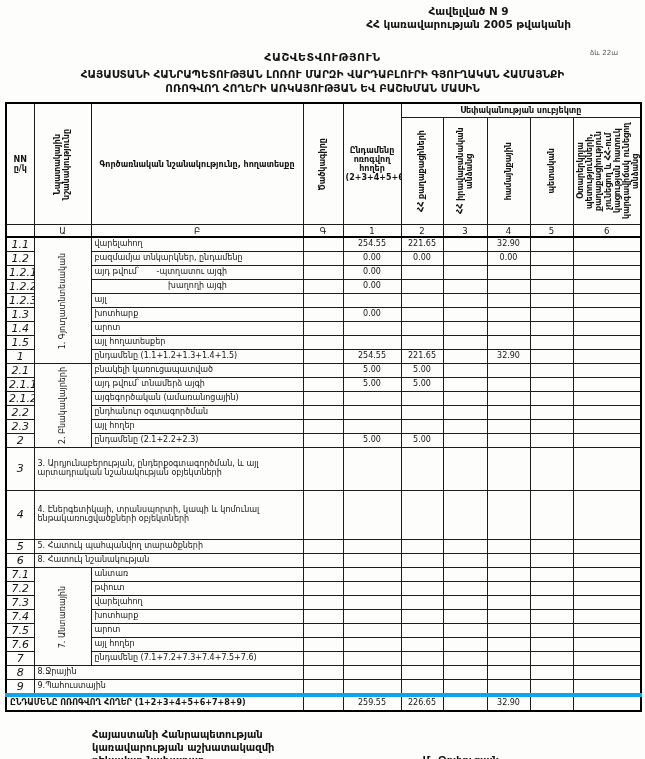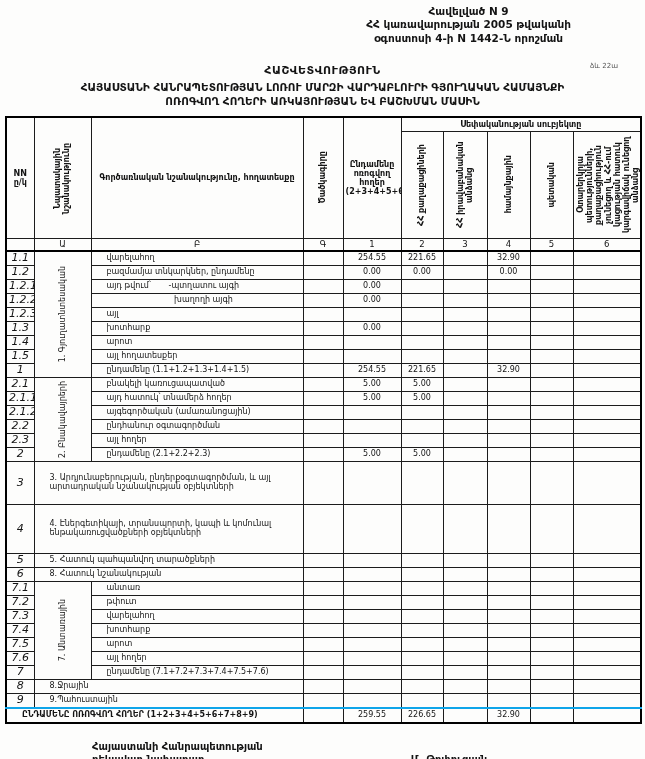--- a/index.html
+++ b/index.html
@@ -19,42 +19,41 @@
     border:2px solid #000;}
   th,td{border:1px solid #1c1c1c;padding:0 2px;font-size:8px;overflow:hidden;}
   thead th{font-weight:bold;vertical-align:middle;text-align:center;}
   .own-span{height:13px;font-size:8px;}
   .big-head th{height:106px;}
   .rot{writing-mode:vertical-rl;transform:rotate(180deg);margin:0 auto;
     max-height:102px;line-height:1.15;}
   .letter-row th{height:11px;font-weight:normal;font-size:8.5px;text-align:center;}
   tbody td{height:13px;line-height:1.1;}
   .nn-cell{text-align:center;font-size:11px;font-style:italic;}
-  .label-cell{text-align:left;padding-left:15px;}
+  .label-cell{text-align:left;padding-left:3px;}
   .label-cell.center{text-align:center;margin-top:9px;}
   .val-cell{text-align:center;}
   .group-cell{vertical-align:middle;text-align:center;}
   .group-cell .rot{font-size:8px;max-height:none;font-weight:normal;}
   tr.tall td{height:42px;}
   tr.taller td{height:48px;}
-  tr.grand td{border-top:2px solid #0ea5e9;}
+  tr.grand td{border-top:4px solid #0ea5e9;}
   .grand-label{font-weight:bold;}
   thead tr:last-child th{border-bottom:2px solid #000;}
   
   .footer{display:flex;align-items:flex-end;margin:16px 0 0 92px;
     font-weight:bold;font-size:10px;line-height:1.3;}
   .signature{margin-left:148px;white-space:nowrap;}
 </style>
 </head>
 <body>
 
 <div class="appendix">
   <div>Հավելված N 9</div>
   <div>ՀՀ կառավարության 2005 թվականի</div>
-  <div>օգոստոսի 4-ի N 1442-Ն որոշման</div>
 </div>
 
 <div class="report-title-row">
   <div class="report-title">ՀԱՇՎԵՏՎՈՒԹՅՈՒՆ</div>
   <div class="form-code">ձև 22ա</div>
 </div>
 
 <div class="subtitle">
   <div>ՀԱՅԱՍՏԱՆԻ ՀԱՆՐԱՊԵՏՈՒԹՅԱՆ ԼՈՌՈՒ ՄԱՐԶԻ ՎԱՐԴԱԲԼՈՒՐԻ ԳՅՈՒՂԱԿԱՆ ՀԱՄԱՅՆՔԻ</div>
   <div>ՈՌՈԳՎՈՂ ՀՈՂԵՐԻ ԱՌԿԱՅՈՒԹՅԱՆ ԵՎ ԲԱՇԽՄԱՆ ՄԱՍԻՆ</div>
@@ -228,21 +227,21 @@
         <td class="val-cell"></td>
         <td class="val-cell">5.00</td>
         <td class="val-cell">5.00</td>
         <td class="val-cell"></td>
         <td class="val-cell"></td>
         <td class="val-cell"></td>
         <td class="val-cell"></td>
       </tr>
       <tr>
         <td class="nn-cell">2.1.1</td>
-        <td class="label-cell">այդ հատուկ՝ տնամերձ հողեր</td>
+        <td class="label-cell">այդ թվում՝ տնամերձ այգի</td>
         <td class="val-cell"></td>
         <td class="val-cell">5.00</td>
         <td class="val-cell">5.00</td>
         <td class="val-cell"></td>
         <td class="val-cell"></td>
         <td class="val-cell"></td>
         <td class="val-cell"></td>
       </tr>
       <tr>
         <td class="nn-cell">2.1.2</td>
@@ -443,16 +442,17 @@
         <td class="val-cell">32.90</td>
         <td class="val-cell"></td>
         <td class="val-cell"></td>
       </tr>
     </tbody>
 </table>
 
 <div class="footer">
   <div class="signer">
     <div>Հայաստանի Հանրապետության</div>
+    <div>կառավարության աշխատակազմի</div>
     <div>ղեկավար-նախարար</div>
   </div>
   <div class="signature">Մ. Թոփուզյան</div>
 </div>
 
 </body></html>

